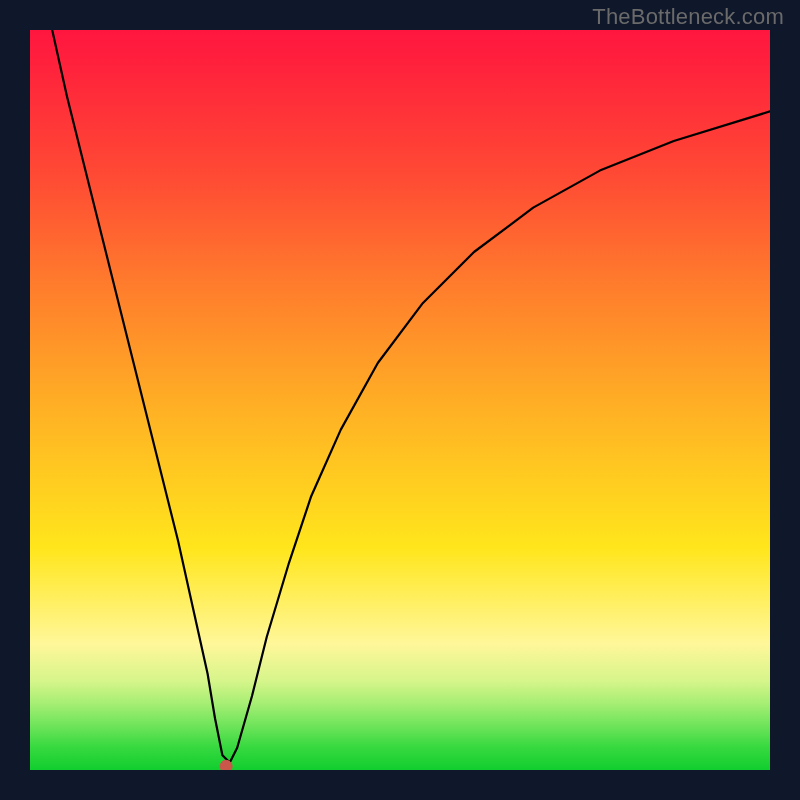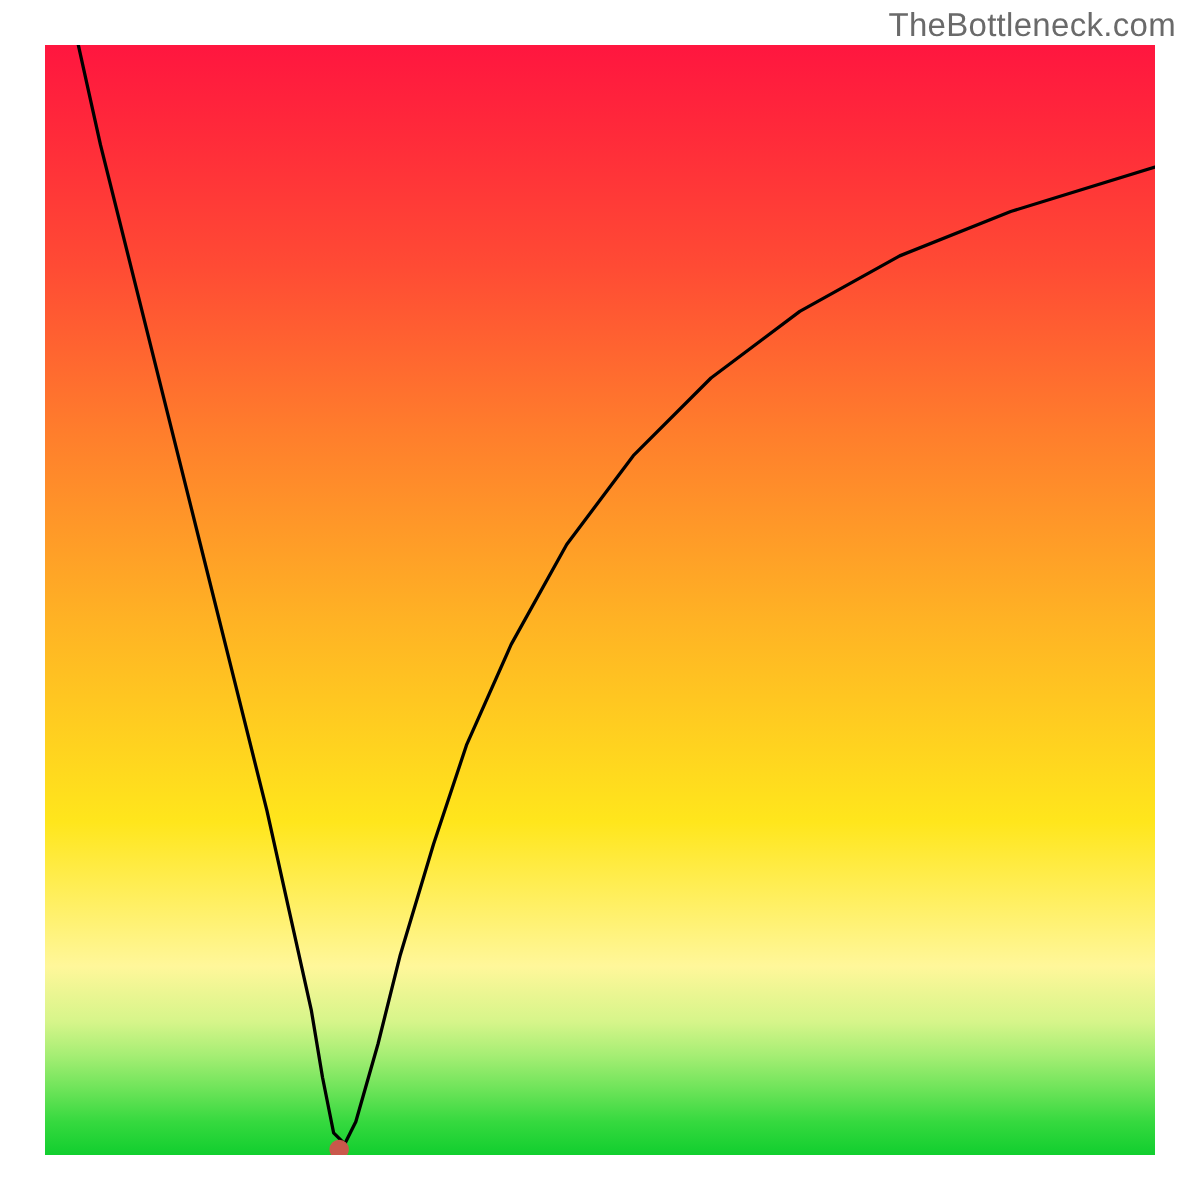--- a/index.html
+++ b/index.html
@@ -8,21 +8,21 @@
     width: 800px;
     height: 800px;
     overflow: hidden;
     background: #000;
     font-family: Arial, Helvetica, sans-serif;
   }
   .frame {
     position: relative;
     width: 800px;
     height: 800px;
-    background: #ffffff;
+    background: #0f172a;
   }
   .watermark {
     position: absolute;
     top: 4px;
     right: 16px;
     color: #6a6a6a;
     font-size: 22px;
     font-weight: 500;
     letter-spacing: 0.2px;
     user-select: none;

